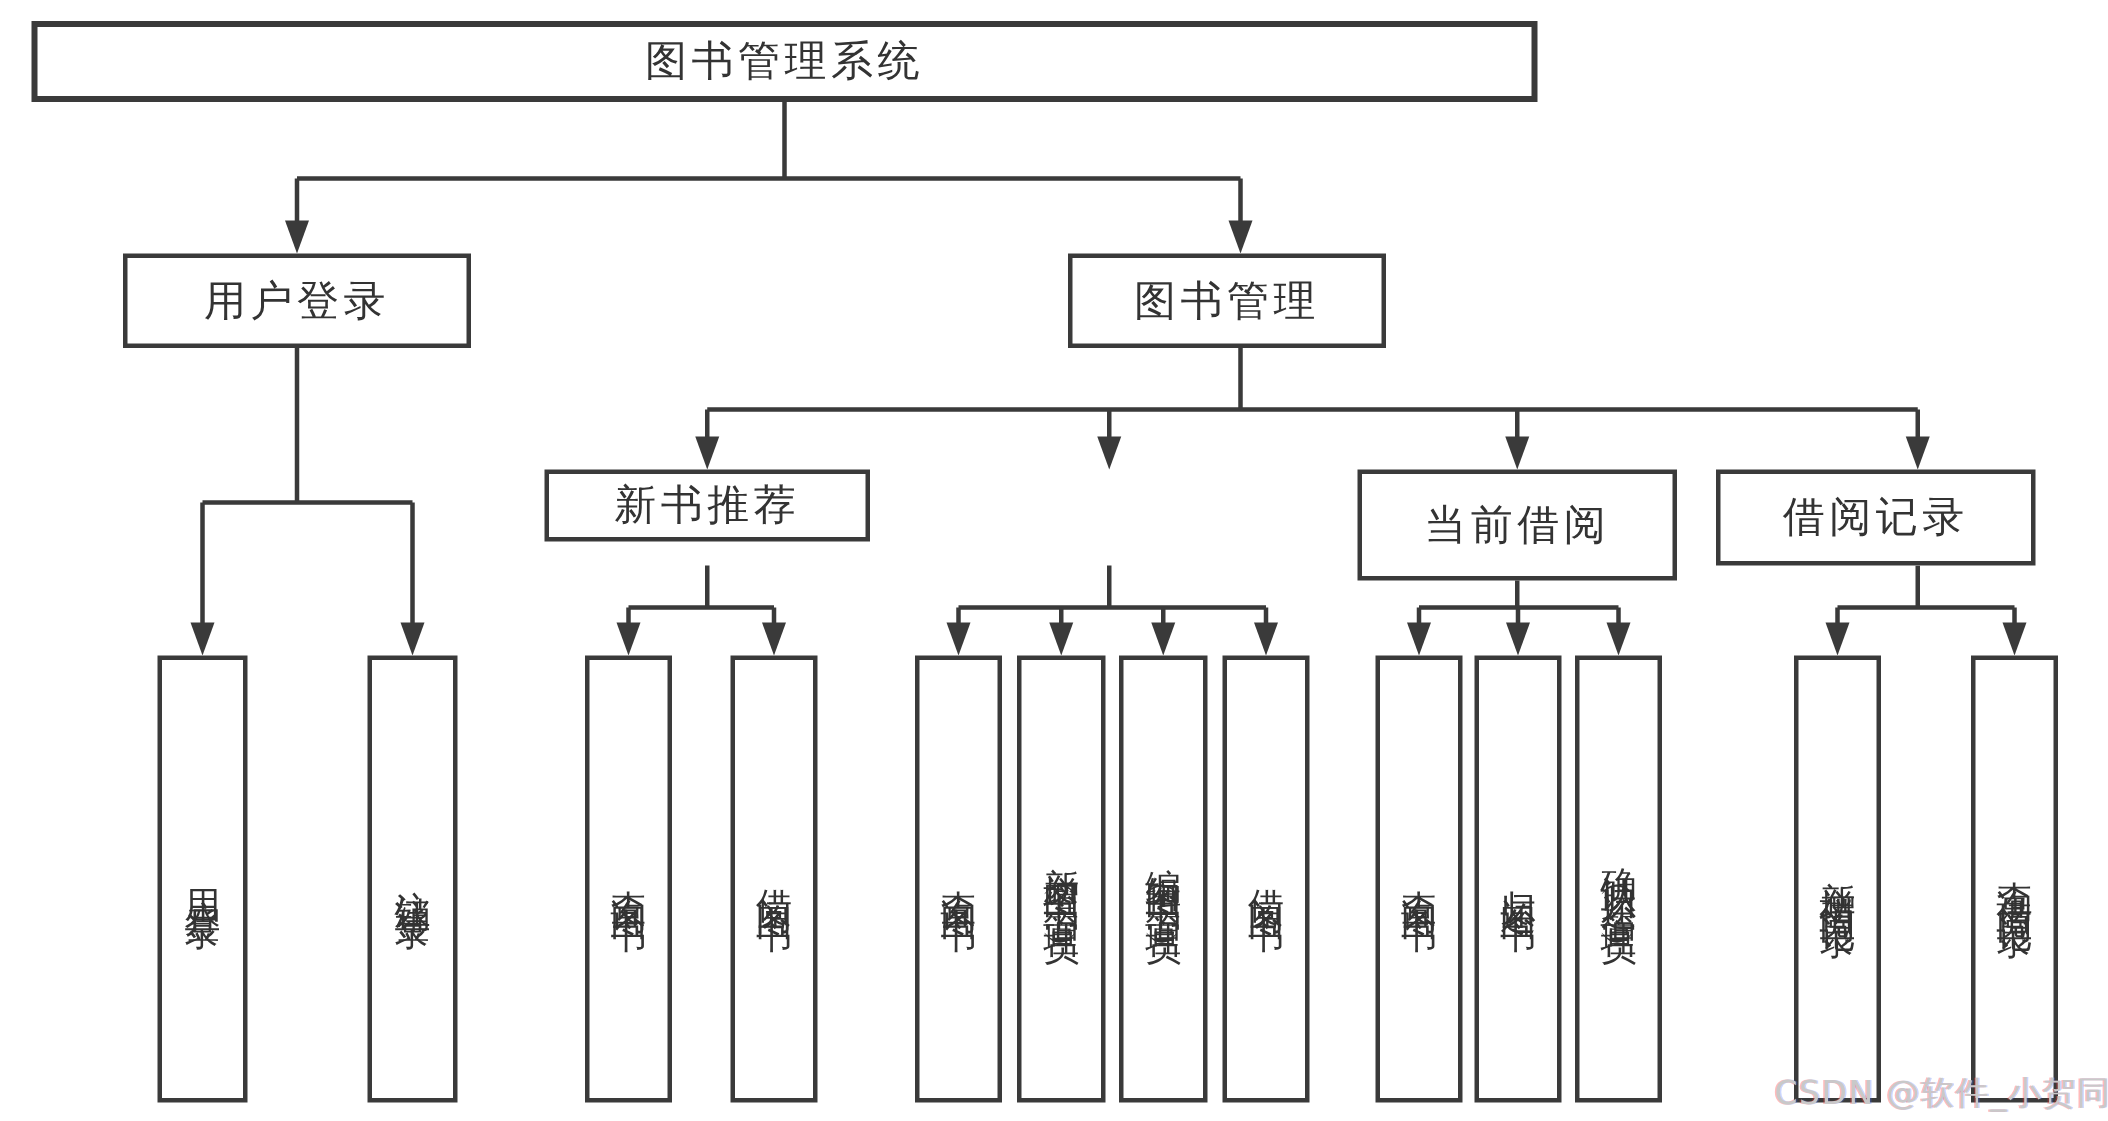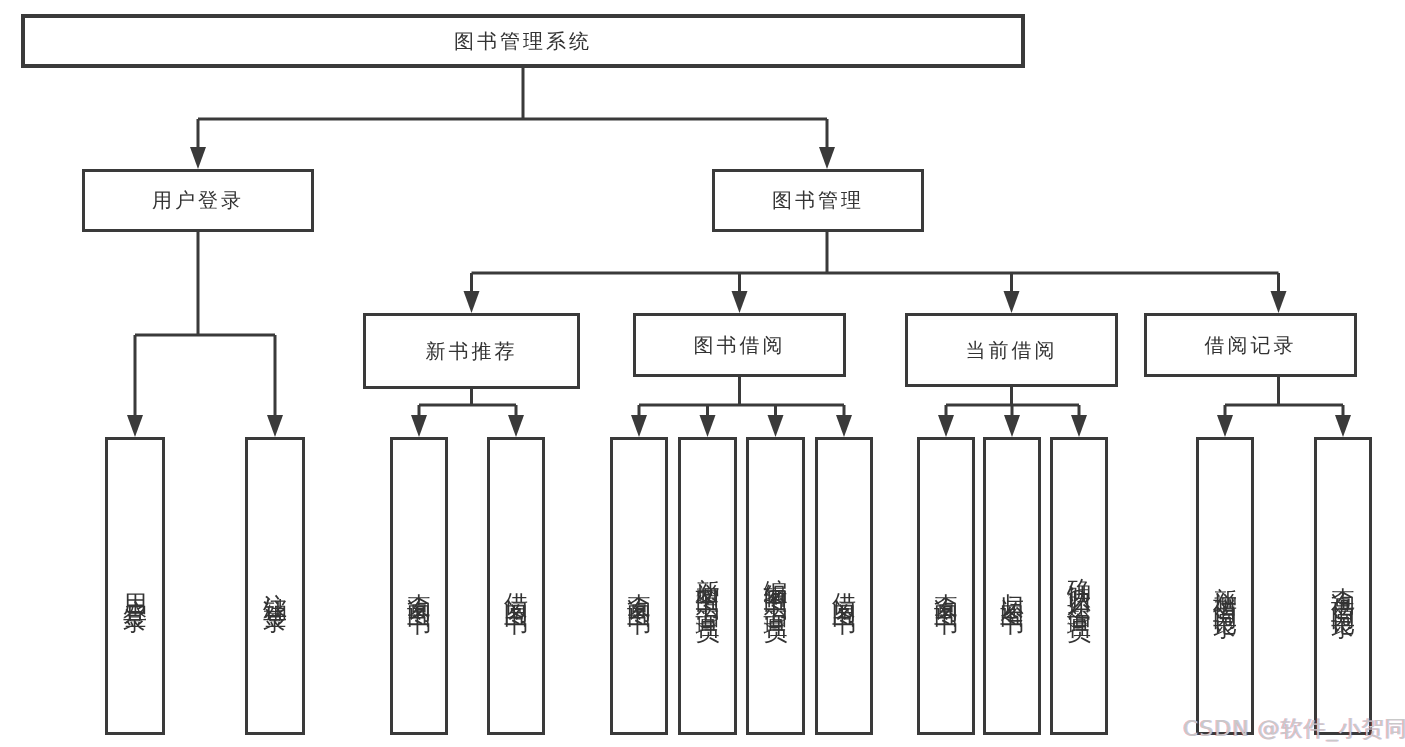--- a/index.html
+++ b/index.html
@@ -13,21 +13,21 @@
   }
   .connectors{position:absolute;left:0;top:0;pointer-events:none;}
   .box{
     position:absolute;
     border:3px solid #3a3a3a;
     background:#ffffff;
     box-sizing:border-box;
     display:flex;align-items:center;justify-content:center;
   }
   .root-box{border-width:4px;}
-  .h-label{font-size:20px;letter-spacing:3px;white-space:nowrap;}
+  .h-label{font-size:28px;letter-spacing:3px;white-space:nowrap;}
   .leaf .v-label{
     writing-mode:vertical-rl;
     text-orientation:mixed;
     font-size:24px;
     letter-spacing:6px;
     line-height:1;
   }
   .watermark{
     position:absolute;
     left:1183px;top:714px;
@@ -90,25 +90,22 @@
     <span class="h-label">图书管理系统</span>
   </div>
 
   <div class="box" style="left:82px;top:169px;width:232px;height:63px">
     <span class="h-label">用户登录</span>
   </div>
   <div class="box" style="left:712px;top:169px;width:212px;height:63px">
     <span class="h-label">图书管理</span>
   </div>
 
-  <div class="box" style="left:363px;top:313px;width:217px;height:76px">
+  <div class="box" style="left:363px;top:313px;width:217px;height:48px">
     <span class="h-label">新书推荐</span>
-  </div>
-  <div class="box" style="left:633px;top:313px;width:213px;height:64px">
-    <span class="h-label">图书借阅</span>
   </div>
   <div class="box" style="left:905px;top:313px;width:213px;height:74px">
     <span class="h-label">当前借阅</span>
   </div>
   <div class="box" style="left:1144px;top:313px;width:213px;height:64px">
     <span class="h-label">借阅记录</span>
   </div>
 
   <div class="box leaf" style="left:105px;top:437px;width:60px;height:298px">
     <span class="v-label">用户登录</span>

